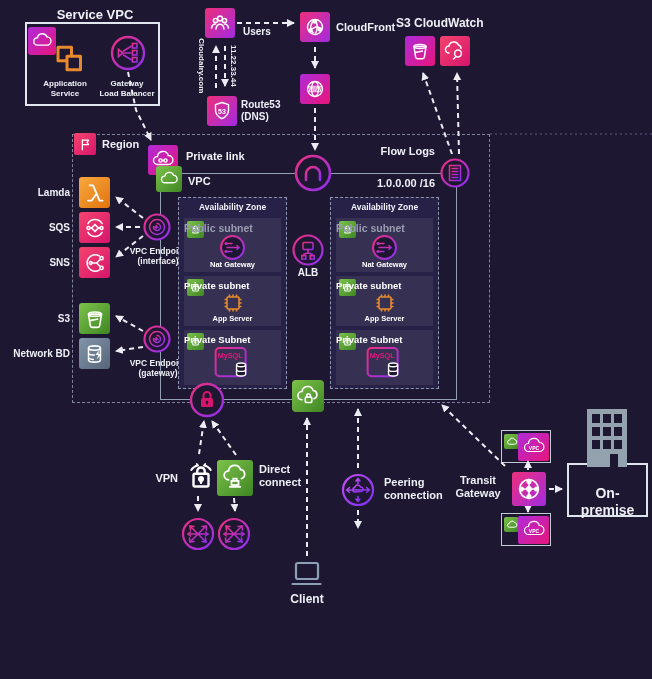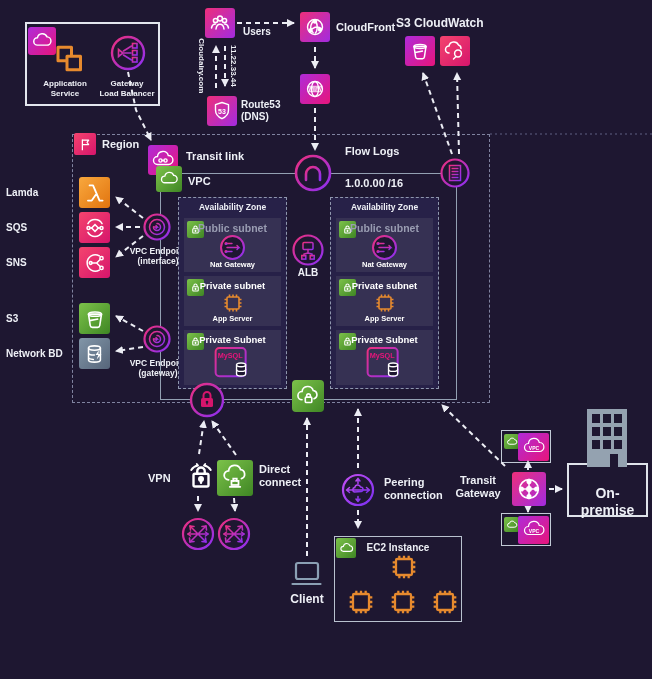--- a/index.html
+++ b/index.html
@@ -2,32 +2,32 @@
 <html style="--bg: #1e1731; --panel: #272148; --subnet: #363153; --magenta: #e7157b; --purple: #8b2ff5; --green: #3f8624; --orange: #e1740f; --slate: #7d91a3; --wire: #ecedf4;"><head>
 <meta charset="utf-8">
 <style>
   html,body{margin:0;padding:0;background:#141021}
   .canvas{position:relative;width:652px;height:679px;background:var(--bg,#1e1731);
     font-family:"Liberation Sans",sans-serif;overflow:hidden}
   .abs{position:absolute}
   svg{display:block}
   .lb{position:absolute;color:#eef0f6;font-weight:700;font-size:10px;line-height:1.2;white-space:nowrap}
   .c{text-align:center;white-space:normal}
-  .r{}
+  .r{text-align:right}
   .box{position:absolute;box-sizing:border-box}
   .ic{position:absolute;border-radius:3px;display:flex;align-items:center;justify-content:center;box-sizing:border-box}
   .g-pink{background:linear-gradient(135deg,#ee2f7b,#a22be0)}
   .g-pink2{background:linear-gradient(135deg,#f4446e,#d6156c)}
   .g-purple{background:linear-gradient(135deg,#b02bd9,#e7157b)}
   .g-green{background:linear-gradient(135deg,#7cc24a,#3f8624)}
   .g-orange{background:linear-gradient(135deg,#f9a83d,#e1740f)}
   .g-slate{background:linear-gradient(135deg,#8296a8,#56657a)}
   .az{position:absolute;width:109px;height:192px;background:#272148;border:1px dashed #8f97ad;box-sizing:border-box}
   .subnet{position:absolute;left:5px;width:97px;background:#363153}
-  .sub-t{position:absolute;left:0;right:0;top:4px;text-align:center;font-weight:700;font-size:9.5px;color:#fff}
+  .sub-t{position:absolute;left:0;right:0;top:4px;text-align:left;font-weight:700;font-size:9.5px;color:#fff}
   .sub-t.dim{color:#9a9db2;font-size:10.5px}
   .sub-b{position:absolute;left:0;right:0;bottom:3px;text-align:center;font-weight:700;font-size:7.5px;color:#fff}
 </style>
 </head>
 <body>
 
 <div class="canvas">
 
   <svg id="wires" class="abs" style="left:0;top:0;z-index:1" width="652" height="679" viewBox="0 0 652 679">
     <defs>
@@ -65,20 +65,21 @@
       <path d="M236 455L212 421" marker-end="url(#ah)"></path>
       <path d="M198 496V511" marker-end="url(#ah)"></path>
       <path d="M234 498L235 511" marker-end="url(#ah)"></path>
       <path d="M505 466L442 405" marker-end="url(#ah)"></path>
       <path d="M528 470V461" marker-end="url(#ah)"></path>
       <path d="M528 508V512" marker-end="url(#ah)"></path>
       <path d="M549 489H562" marker-end="url(#ah)"></path>
     </g>
   </svg>
 
+  <div class="lb c" style="left:30px;top:7px;width:130px;font-size:13px">Service VPC</div>
   <div class="box" style="left:25px;top:22px;width:135px;height:84px;border:2px solid #e3e6ee"></div>
   <div class="ic g-purple" style="left:28px;top:27px;width:28px;height:28px;z-index:2">
     <svg width="22" height="22" viewBox="0 0 24 24" stroke="#fff" fill="none" stroke-width="1.6" stroke-linecap="round" stroke-linejoin="round">
       <path d="M7 16.5a4 4 0 0 1 0-8 5.5 5.5 0 0 1 10.5-1A4 4 0 0 1 17 16.5z"></path>
     </svg>
   </div>
   <div class="ic" style="left:50px;top:40px;width:40px;height:40px;z-index:2">
     <svg width="36" height="36" viewBox="0 0 24 24" stroke="#e78a2e" fill="none" stroke-width="2" stroke-linejoin="round">
       <rect x="4" y="3.5" width="9" height="9"></rect>
         <rect x="10" y="9.5" width="9" height="9" fill="#1e1731"></rect>
@@ -172,21 +173,21 @@
   <div class="lb" style="left:102px;top:138px;font-size:11px">Region</div>
 
   <div class="ic g-purple" style="left:148px;top:145px;width:30px;height:30px;z-index:2">
     <svg width="24" height="24" viewBox="0 0 24 24" stroke="#fff" fill="none" stroke-width="1.4" stroke-linecap="round">
       <path d="M6.5 16.5a4 4 0 0 1 0-8 5.5 5.5 0 0 1 10.8-1 4 4 0 0 1 .2 9z"></path>
       <circle cx="9.5" cy="12.5" r="1.6"></circle>
         <circle cx="14.5" cy="12.5" r="1.6"></circle>
         <path d="M11 12.5h2"></path>
     </svg>
   </div>
-  <div class="lb" style="left:186px;top:150px;font-size:11px">Transit link</div>
+  <div class="lb" style="left:186px;top:150px;font-size:11px">Private link</div>
 
   <div class="box" style="left:160px;top:173px;width:297px;height:227px;border:1.5px solid #93a0b2"></div>
   <div class="ic g-green" style="left:156px;top:166px;width:26px;height:26px;z-index:2">
     <svg width="20" height="20" viewBox="0 0 24 24" stroke="#fff" fill="none" stroke-width="1.6" stroke-linecap="round">
       <path d="M7 16.5a4 4 0 0 1 0-8 5.5 5.5 0 0 1 10.5-1A4 4 0 0 1 17 16.5z"></path>
     </svg>
   </div>
   <div class="lb" style="left:188px;top:175px;font-size:11px">VPC</div>
 
   <svg class="abs" style="left:293px;top:153px;z-index:2" width="40" height="40" viewBox="0 0 40 40" fill="none" stroke-linecap="round">
@@ -459,44 +460,20 @@
       <path d="M6.5 18h23M6.5 18l3-2.5M6.5 18l3 2.5M29.5 18l-3-2.5M29.5 18l-3 2.5"></path>
       <path d="M18 6.5v5M18 6.5l-2 2.5M18 6.5l2 2.5M18 29.5v-5M18 29.5l-2-2.5M18 29.5l2-2.5"></path>
       <path d="M14.5 20a2.3 2.3 0 0 1 .3-4.5 3 3 0 0 1 5.8-.6 2.4 2.4 0 0 1 .7 4.7z"></path>
     </g>
   </svg>
   <div class="lb" style="left:384px;top:476px;font-size:11px">
     <div>Peering</div>
       <div>connection</div>
   </div>
 
-  <div class="box" style="left:334px;top:536px;width:128px;height:86px;border:1.5px solid #b9c2cf">
-    <div class="ic g-green" style="left:1px;top:1px;width:20px;height:20px;border-radius:2px">
-      <svg width="15" height="15" viewBox="0 0 24 24" stroke="#fff" fill="none" stroke-width="1.8" stroke-linecap="round">
-        <path d="M7 16.5a4 4 0 0 1 0-8 5.5 5.5 0 0 1 10.5-1A4 4 0 0 1 17 16.5z"></path>
-      </svg>
-    </div>
-    <div class="lb c" style="left:0;right:0;top:5px;font-size:10px">EC2 Instance</div>
-    <svg class="abs" style="left:53px;top:14px" width="32" height="32" viewBox="0 0 24 24" stroke="#e78a2e" fill="none" stroke-width="1.7">
-      <rect x="6" y="6" width="12" height="12" rx="1"></rect>
-      <path d="M8.5 6V3.5M12 6V3.5M15.5 6V3.5M8.5 20.5V18M12 20.5V18M15.5 20.5V18M6 8.5H3.5M6 12H3.5M6 15.5H3.5M20.5 8.5H18M20.5 12H18M20.5 15.5H18"></path>
-    </svg>
-    <svg class="abs" style="left:10px;top:49px" width="32" height="32" viewBox="0 0 24 24" stroke="#e78a2e" fill="none" stroke-width="1.7">
-      <rect x="6" y="6" width="12" height="12" rx="1"></rect>
-      <path d="M8.5 6V3.5M12 6V3.5M15.5 6V3.5M8.5 20.5V18M12 20.5V18M15.5 20.5V18M6 8.5H3.5M6 12H3.5M6 15.5H3.5M20.5 8.5H18M20.5 12H18M20.5 15.5H18"></path>
-    </svg>
-    <svg class="abs" style="left:52px;top:49px" width="32" height="32" viewBox="0 0 24 24" stroke="#e78a2e" fill="none" stroke-width="1.7">
-      <rect x="6" y="6" width="12" height="12" rx="1"></rect>
-      <path d="M8.5 6V3.5M12 6V3.5M15.5 6V3.5M8.5 20.5V18M12 20.5V18M15.5 20.5V18M6 8.5H3.5M6 12H3.5M6 15.5H3.5M20.5 8.5H18M20.5 12H18M20.5 15.5H18"></path>
-    </svg>
-    <svg class="abs" style="left:94px;top:49px" width="32" height="32" viewBox="0 0 24 24" stroke="#e78a2e" fill="none" stroke-width="1.7">
-      <rect x="6" y="6" width="12" height="12" rx="1"></rect>
-      <path d="M8.5 6V3.5M12 6V3.5M15.5 6V3.5M8.5 20.5V18M12 20.5V18M15.5 20.5V18M6 8.5H3.5M6 12H3.5M6 15.5H3.5M20.5 8.5H18M20.5 12H18M20.5 15.5H18"></path>
-    </svg>
-  </div>
 
   <div class="lb c" style="left:447px;top:474px;width:62px;font-size:11px">
     <div>Transit</div>
       <div>Gateway</div>
   </div>
   <div class="ic g-pink" style="left:512px;top:472px;width:34px;height:34px;z-index:2">
     <svg width="28" height="28" viewBox="0 0 24 24" stroke="#fff" fill="none" stroke-width="1.4">
       <circle cx="12" cy="12" r="8"></circle>
       <circle cx="12" cy="12" r="1.8" fill="#fff"></circle>
       <circle cx="12" cy="5.5" r="1.5" fill="#fff"></circle>

